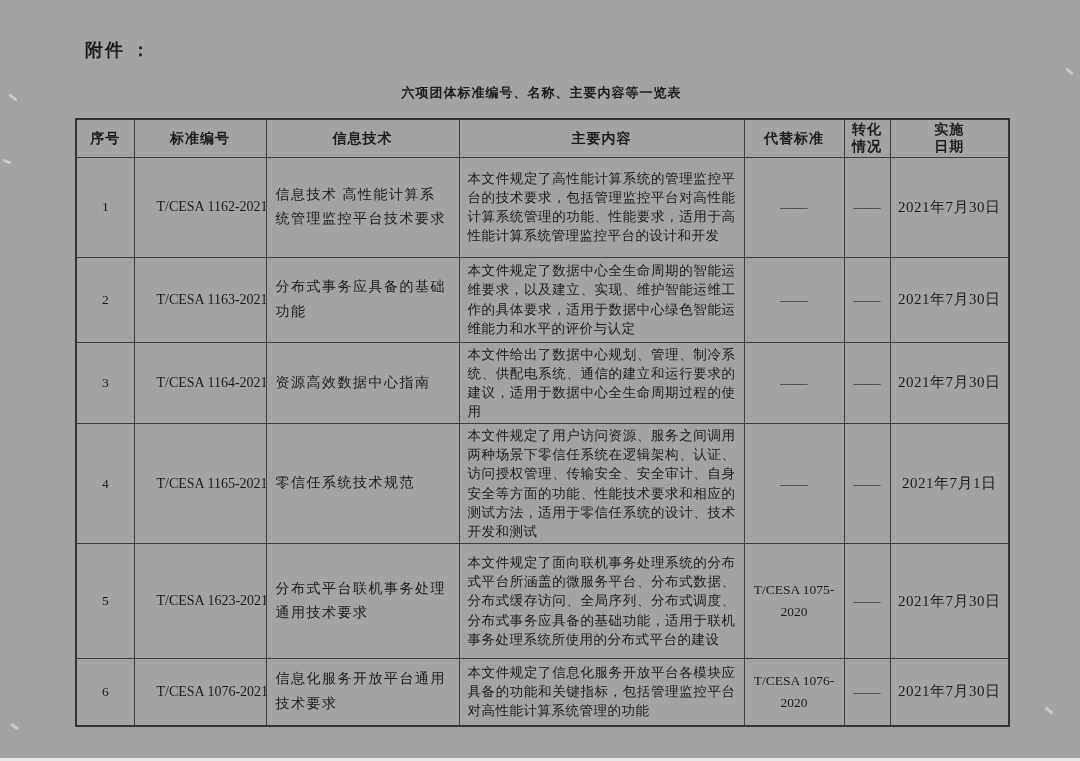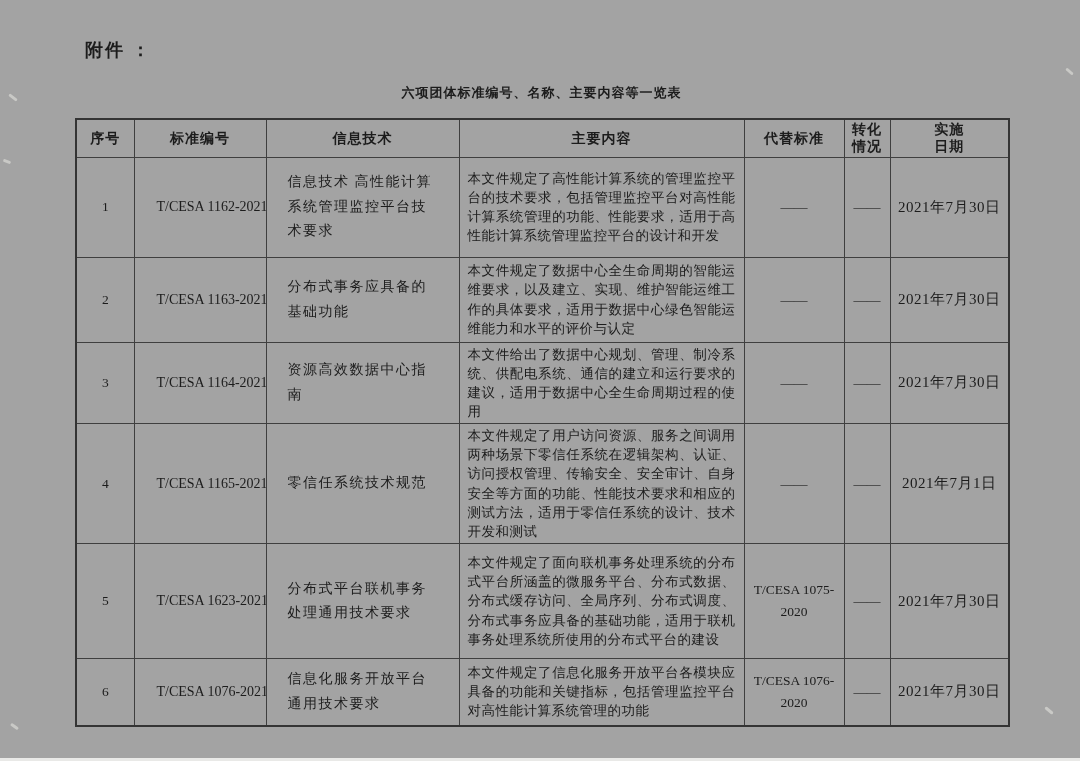--- a/index.html
+++ b/index.html
@@ -52,21 +52,21 @@
     font-weight: bold;
     text-align: center;
     height: 38px;
     white-space: pre-line;
     line-height: 1.25;
     letter-spacing: 1px;
   }
   td { font-size: 13.5px; }
   td.c-no { text-align: center; }
   td.c-code { text-align: center; white-space: nowrap; font-size: 14px; padding-left: 22px; }
-  td.c-name { text-align: left; padding: 4px 21px; line-height: 1.75; letter-spacing: 1.5px; font-size: 14px; }
+  td.c-name { text-align: left; padding: 4px 9px; line-height: 1.75; letter-spacing: 1.5px; font-size: 14px; }
   td.c-content { text-align: justify; padding: 2px 8px; line-height: 1.42; letter-spacing: 0.5px; }
   td.c-replaced { text-align: center; padding: 2px 6px; line-height: 1.6; font-size: 13.5px; }
   td.c-conversion { text-align: center; }
   td.c-date { text-align: center; white-space: nowrap; font-size: 15px; letter-spacing: 0.5px; }
   tbody tr:nth-child(1) td { height: 100px; }
   tbody tr:nth-child(2) td { height: 85px; }
   tbody tr:nth-child(3) td { height: 80px; }
   tbody tr:nth-child(4) td { height: 110px; }
   tbody tr:nth-child(5) td { height: 115px; }
   tbody tr:nth-child(6) td { height: 67px; }

